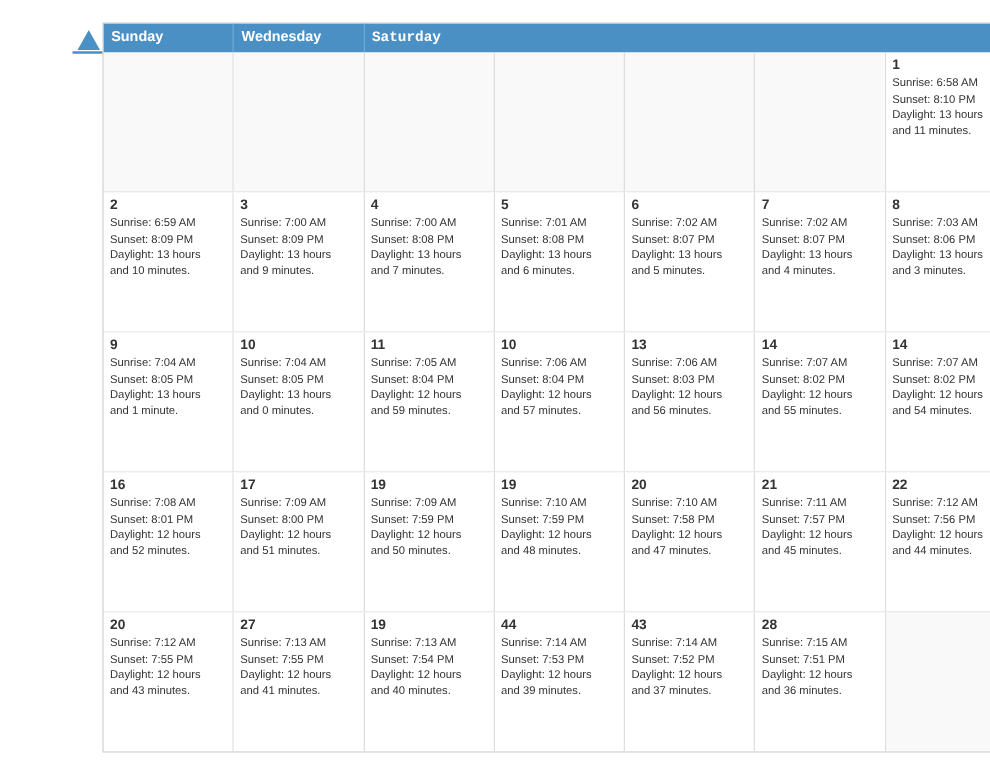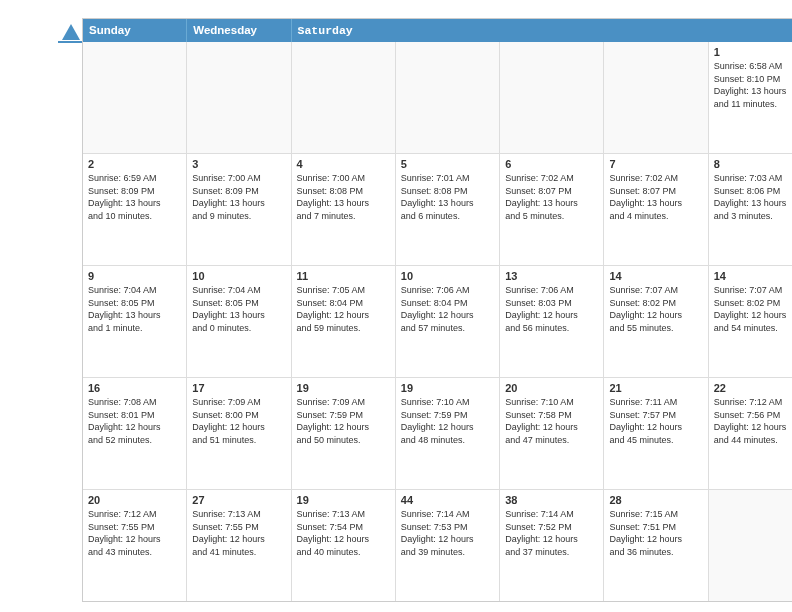--- a/index.html
+++ b/index.html
@@ -266,21 +266,21 @@
           </div>
           <div class="cal-cell">
             <div class="day-number">19</div>
             <div class="cell-text">Sunrise: 7:13 AM<br>Sunset: 7:54 PM<br>Daylight: 12 hours<br>and 40 minutes.</div>
           </div>
           <div class="cal-cell">
             <div class="day-number">44</div>
             <div class="cell-text">Sunrise: 7:14 AM<br>Sunset: 7:53 PM<br>Daylight: 12 hours<br>and 39 minutes.</div>
           </div>
           <div class="cal-cell">
-            <div class="day-number">38</div>
+            <div class="day-number">43</div>
             <div class="cell-text">Sunrise: 7:14 AM<br>Sunset: 7:52 PM<br>Daylight: 12 hours<br>and 37 minutes.</div>
           </div>
           <div class="cal-cell">
             <div class="day-number">28</div>
             <div class="cell-text">Sunrise: 7:15 AM<br>Sunset: 7:51 PM<br>Daylight: 12 hours<br>and 36 minutes.</div>
           </div>
           <div class="cal-cell empty"></div>
         </div>
       </div>
   </div>

